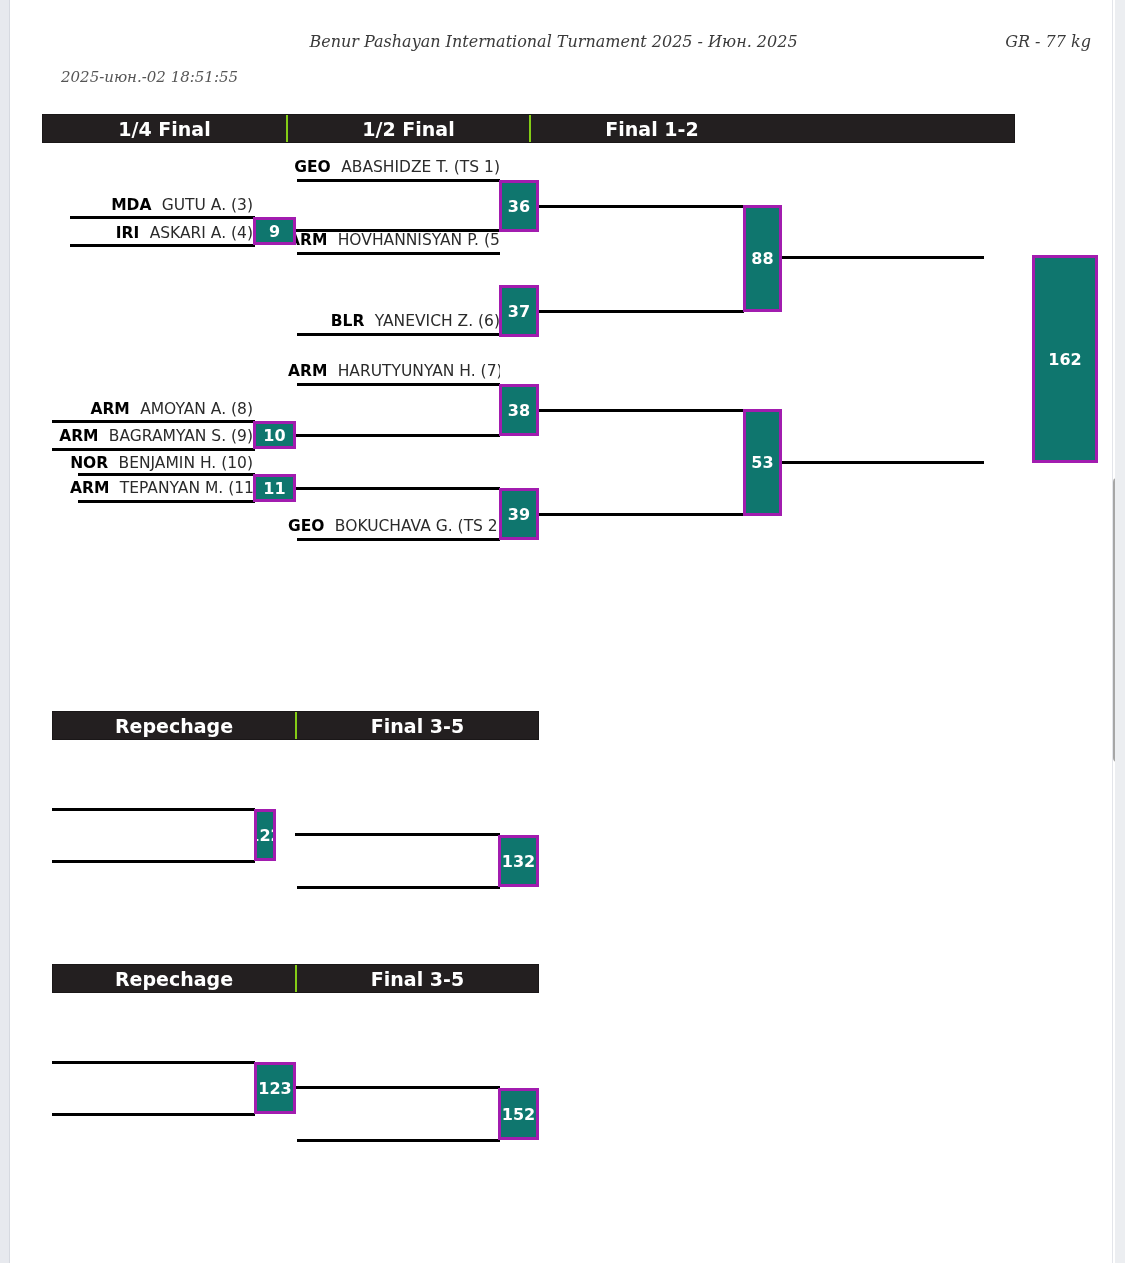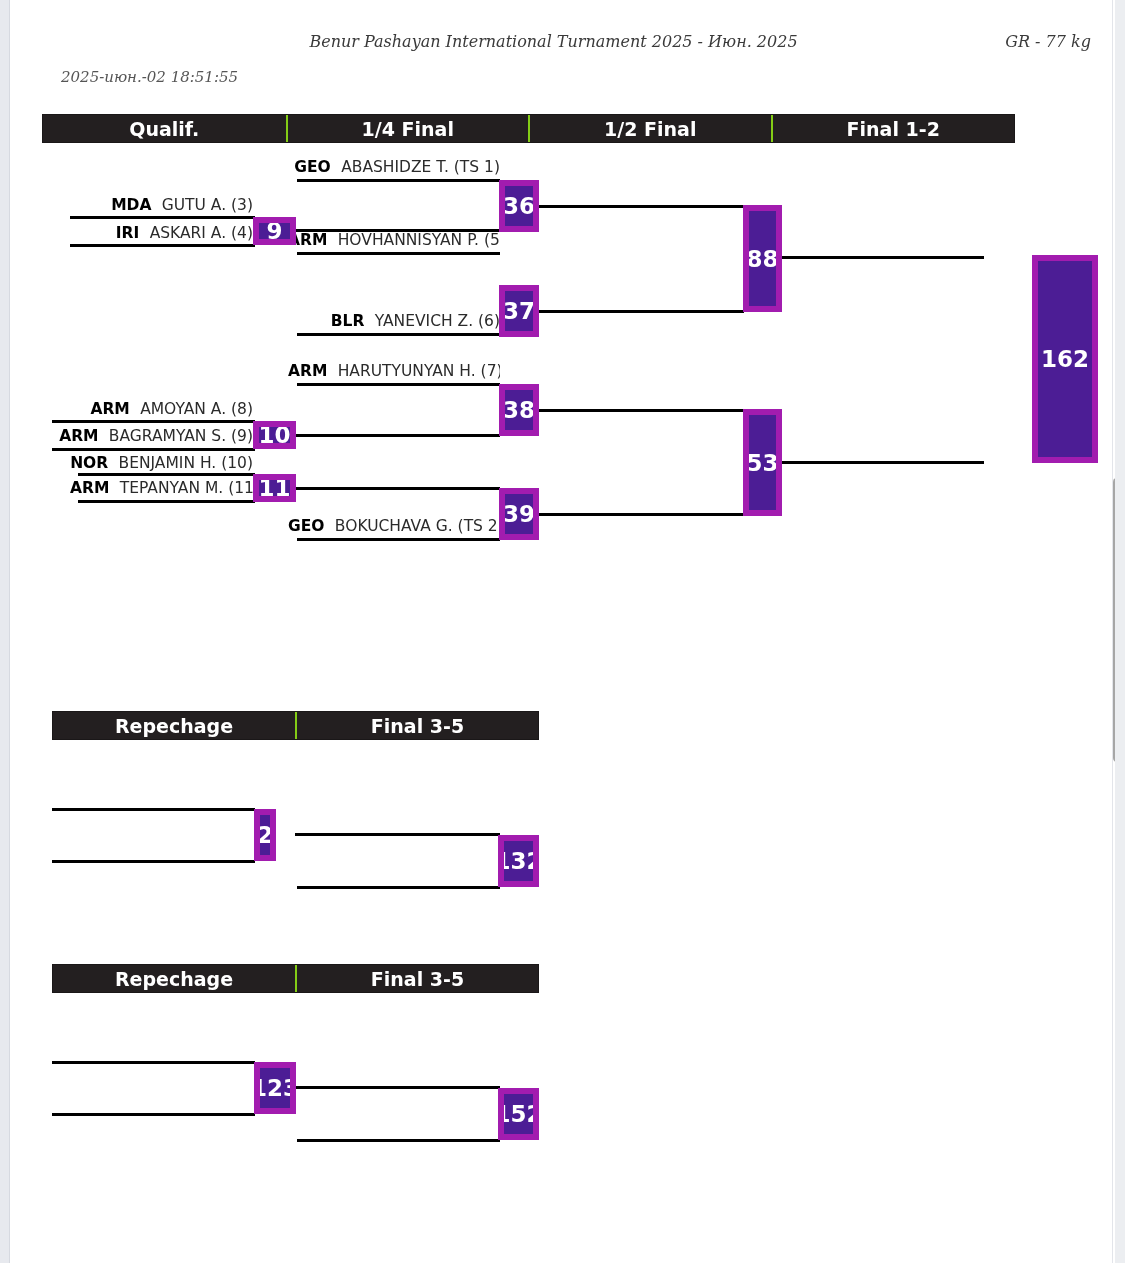--- a/index.html
+++ b/index.html
@@ -106,26 +106,26 @@
   .round-bar .cell + .cell { border-left: 2px solid #84cc16; }
 
   
   .hline {
     position: absolute;
     background: #000000;
     height: 3px;
   }
   .scorebox {
     position: absolute;
-    background: #4c1d95;
-    border: 6px solid #a21caf;
+    background: #0f766e;
+    border: 3px solid #a21caf;
     box-sizing: border-box;
     color: #ffffff;
     font-weight: bold;
-    font-size: 23px;
+    font-size: 16px;
     display: flex;
     align-items: center;
     justify-content: center;
     overflow: hidden;
   }
 
   
   .namerow {
     position: absolute;
     text-align: right;
@@ -142,21 +142,20 @@
 <div id="left-gutter"></div>
 <div id="right-gutter"></div>
 
 <div id="page">
 
   <div class="doc-header" id="hdr-datetime">2025-июн.-02 18:51:55</div>
   <div class="doc-header" id="hdr-title">Benur Pashayan International Turnament 2025 - Июн. 2025</div>
   <div class="doc-header" id="hdr-weight">GR - 77 kg</div>
 
   <div class="round-bar" id="main-round-bar" style="left:32px; top:114px; width:973px;">
-    <div class="cell" style="width:243px;">Qualif.</div>
     <div class="cell" style="width:243px;">1/4 Final</div>
     <div class="cell" style="width:243px;">1/2 Final</div>
     <div class="cell" style="width:244px;">Final 1-2</div>
   </div>
 
   <div class="namerow" style="left:278px; top:158px; width:212px;">
     <span class="ctry">GEO&nbsp;</span>
     <span>ABASHIDZE T. (TS 1)</span>
   </div>
 

